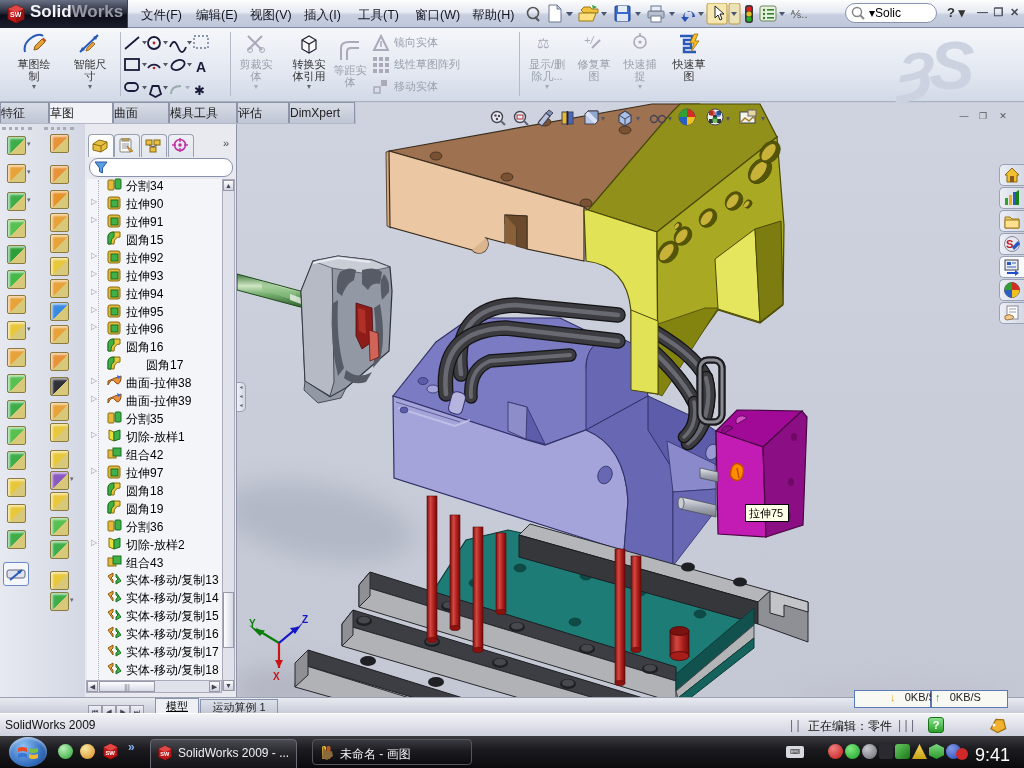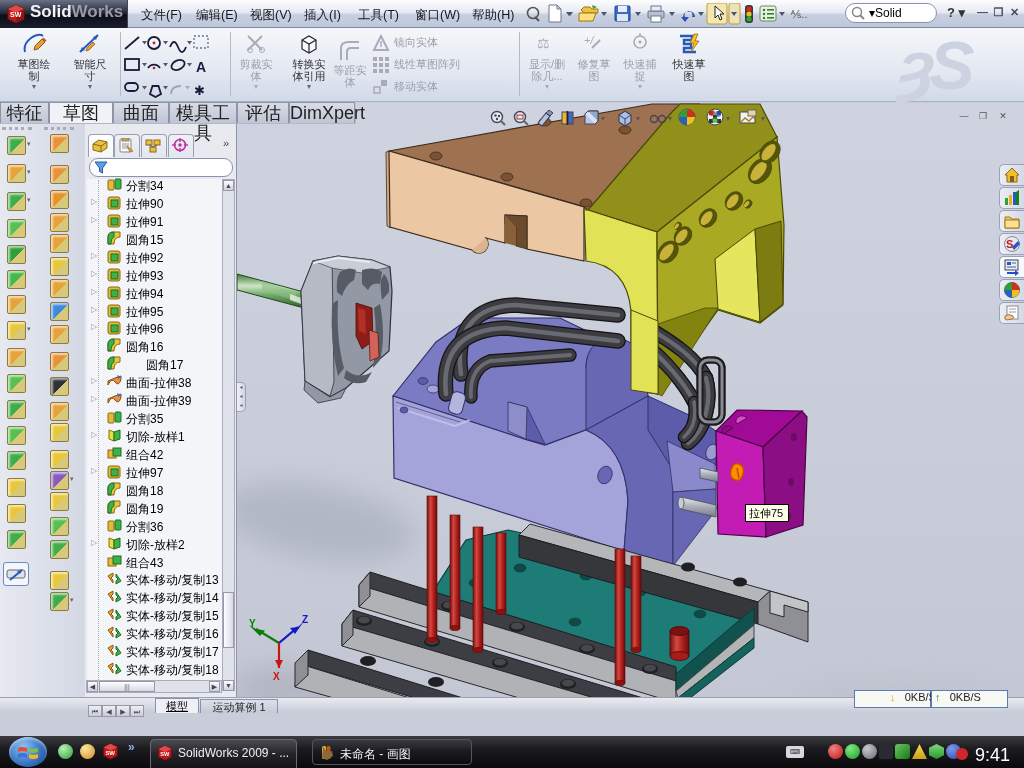--- a/index.html
+++ b/index.html
@@ -15,21 +15,21 @@
 .menu{top:7px;font-size:12.5px;color:#15151f;}
 .winbtn{top:5px;width:15px;height:15px;font-size:11px;line-height:14px;text-align:center;color:#4a4f5c;font-weight:bold;}
 
 #cmdbar{left:0;top:28px;width:1024px;height:74px;background:linear-gradient(#f5f7fa,#e3e8f1 60%,#d2d9e7);border-bottom:1px solid #a8b0c4;}
 .cmdbtn{position:absolute;text-align:center;font-size:11px;color:#333;}
 .cmdbtn .t{line-height:12px;}
 .gray{color:#9aa0ac;}
 .sep{position:absolute;width:1px;background:#b4bac8;top:4px;height:64px;}
 
 #tabrow{left:0;top:102px;width:356px;height:22px;z-index:30;background:linear-gradient(#c6cbd8,#b2b8c8);}
-.ctab{position:absolute;top:0px;height:21px;line-height:20px;text-align:center;font-size:18px;color:#222;background:linear-gradient(#d8dce6,#bfc5d4);border:1px solid #8d94a8;border-bottom:none;}
+.ctab{position:absolute;top:0px;height:21px;line-height:20px;font-size:12px;color:#222;background:linear-gradient(#d8dce6,#bfc5d4);border:1px solid #8d94a8;border-bottom:none;}
 .ctab.active{background:#f0f2f7;font-weight:normal;}
 
 #main{left:0;top:124px;width:1024px;height:573px;}
 #lstrip{left:0;top:0;width:85px;height:573px;background:linear-gradient(90deg,#e6e9f0,#d4d8e4);}
 #fmpanel{left:85px;top:0;width:152px;height:573px;background:#e8eaf0;border-right:1px solid #8d94a8;}
 #viewport{left:237px;top:-21px;width:787px;height:594px;background:linear-gradient(#cfd3df,#c4c8d4);}
 
 .trow{position:absolute;left:2px;font-size:12px;color:#000;white-space:nowrap;}
 
 #modeltabs{left:0;top:697px;width:1024px;height:16px;background:linear-gradient(#e8eaf0,#c8ccd8);border-top:1px solid #9aa2b4;}
@@ -103,21 +103,21 @@
       <circle cx="219" cy="15" r="1.2" fill="#308030"></circle>
         <rect x="222" y="14" width="7" height="1.6" fill="#308030"></rect>
       <path d="M234,9 l3,4 3,-4 z" fill="#4a5570"></path>
       <text x="246" y="15" font-size="11" fill="#555">⅍..</text>
     </svg>
     <div class="abs" style="left:845px;top:3px;width:92px;height:20px;border:1px solid #8a93ad;border-radius:10px;background:#fff;"></div>
     <svg class="abs" style="left:850px;top:5px" width="16" height="16" viewBox="0 0 16 16">
       <circle cx="7" cy="7" r="4.5" fill="none" stroke="#888" stroke-width="1.5"></circle>
       <line x1="10" y1="10" x2="14" y2="14" stroke="#888" stroke-width="2"></line>
     </svg>
-    <div class="abs" style="left:869px;top:6px;font-size:12px;color:#000;">▾Solid</div>
+    <div class="abs" style="left:869px;top:6px;font-size:12px;color:#000;">▾Solic</div>
     <div class="abs" style="left:947px;top:5px;font-size:13px;color:#333;font-weight:bold;">? ▾</div>
     <div class="abs winbtn" style="left:975px;">—</div>
     <div class="abs winbtn" style="left:991px;">❐</div>
     <div class="abs winbtn" style="left:1007px;">✕</div>
   </div>
   <div class="abs" id="cmdbar">
 
     <div class="cmdbtn" style="left:8px;top:4px;width:52px;">
       <svg width="26" height="24" viewBox="0 0 26 24">
         <path d="M4,20 q-2,-8 6,-14 q8,-5 12,-2" fill="none" stroke="#2858b8" stroke-width="2"></path>
@@ -856,20 +856,31 @@
     <div class="abs" style="left:14px;top:557px;width:56px;height:11px;background:linear-gradient(#fdfdfe,#d5dae6);border:1px solid #99a;text-align:center;font-size:7px;color:#667;line-height:10px;">|||</div>
     </div>
   </div>
   <div class="abs" id="modeltabs">
   <div class="abs" style="left:88px;top:2px;width:64px;height:13px;">
     <span style="display:inline-block;width:14px;height:12px;background:linear-gradient(#eef0f5,#c8ccd8);border:1px solid #99a;font-size:7px;text-align:center;color:#445;line-height:11px;">⏮</span><span style="display:inline-block;width:14px;height:12px;background:linear-gradient(#eef0f5,#c8ccd8);border:1px solid #99a;font-size:7px;text-align:center;color:#445;line-height:11px;">◀</span><span style="display:inline-block;width:14px;height:12px;background:linear-gradient(#eef0f5,#c8ccd8);border:1px solid #99a;font-size:7px;text-align:center;color:#445;line-height:11px;">▶</span><span style="display:inline-block;width:14px;height:12px;background:linear-gradient(#eef0f5,#c8ccd8);border:1px solid #99a;font-size:7px;text-align:center;color:#445;line-height:11px;">⏭</span>
   </div>
   <div class="abs" style="left:155px;top:0px;width:44px;height:15px;background:#eef0f5;border:1px solid #8a93ad;border-bottom:none;font-size:11px;text-align:center;line-height:15px;color:#000;text-decoration:underline;">模型</div>
   <div class="abs" style="left:200px;top:1px;width:78px;height:14px;background:linear-gradient(#dde1ea,#c4c9d6);border:1px solid #8a93ad;border-bottom:none;font-size:11px;text-align:center;line-height:14px;color:#222;">运动算例 1</div>
 </div>
+  <div class="abs" id="statusbar">
+  <div class="abs" style="left:5px;top:4px;">SolidWorks 2009</div>
+  <div class="abs" style="left:790px;top:4px;color:#667;">| |</div>
+  <div class="abs" style="left:808px;top:4px;">正在编辑：零件</div>
+  <div class="abs" style="left:898px;top:4px;color:#667;">| | |</div>
+  <div class="abs" style="left:928px;top:3px;width:16px;height:16px;background:linear-gradient(#8ae08a,#28a028);border:1px solid #187018;border-radius:3px;color:#fff;font-size:11px;font-weight:bold;text-align:center;line-height:15px;">?</div>
+  <svg class="abs" style="left:988px;top:3px" width="20" height="17" viewBox="0 0 20 17">
+        <path d="M2,9 L10,2 l7,3 -1,9 -9,1 z" fill="#f0b030" stroke="#a07010" stroke-width="1.2" transform="rotate(-20 10 8)"></path>
+        <circle cx="6" cy="8" r="1.5" fill="#fff"></circle>
+      </svg>
+</div>
   <div class="abs" id="taskbar">
   <div class="abs" style="left:9px;top:1px;width:38px;height:30px;border-radius:50%;background:radial-gradient(circle at 38% 32%,#8cc2f4,#3a74c4 55%,#16407e);box-shadow:inset 0 2px 3px rgba(255,255,255,.5);"></div>
   <svg class="abs" style="left:17px;top:8px" width="22" height="17" viewBox="0 0 22 17">
     <path d="M1,4 Q5,2 10,4 L10,8 Q5,6 1,8 Z" fill="#e84c2a"></path>
     <path d="M12,4 Q16,6 21,4 L21,8 Q16,10 12,8 Z" fill="#7ac142"></path>
     <path d="M1,10 Q5,8 10,10 L10,14 Q5,12 1,14 Z" fill="#3a76d2"></path>
     <path d="M12,10 Q16,12 21,10 L21,14 Q16,16 12,14 Z" fill="#f0b829"></path>
   </svg>
   <div class="abs" style="left:58px;top:8px;width:15px;height:15px;border-radius:50%;background:radial-gradient(circle at 35% 30%,#b8f0b8,#28a030);"></div>
   <div class="abs" style="left:80px;top:8px;width:15px;height:15px;border-radius:50%;background:radial-gradient(circle at 35% 30%,#f8e8a0,#d88820);"></div>

